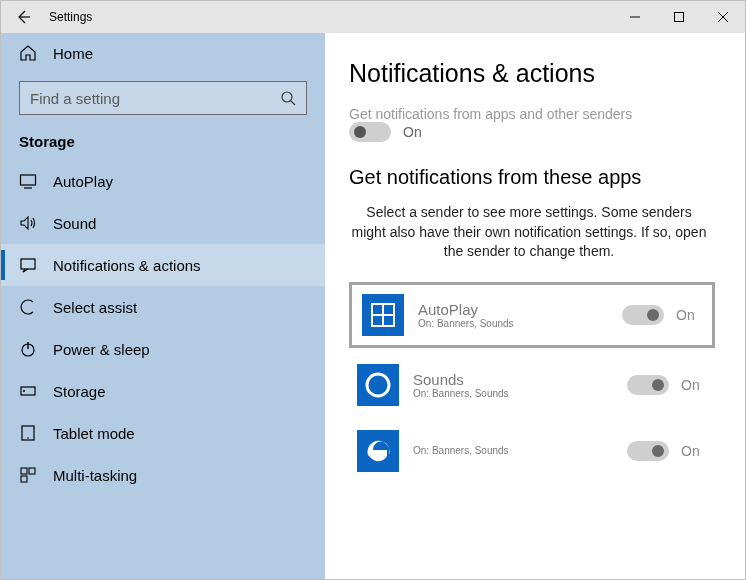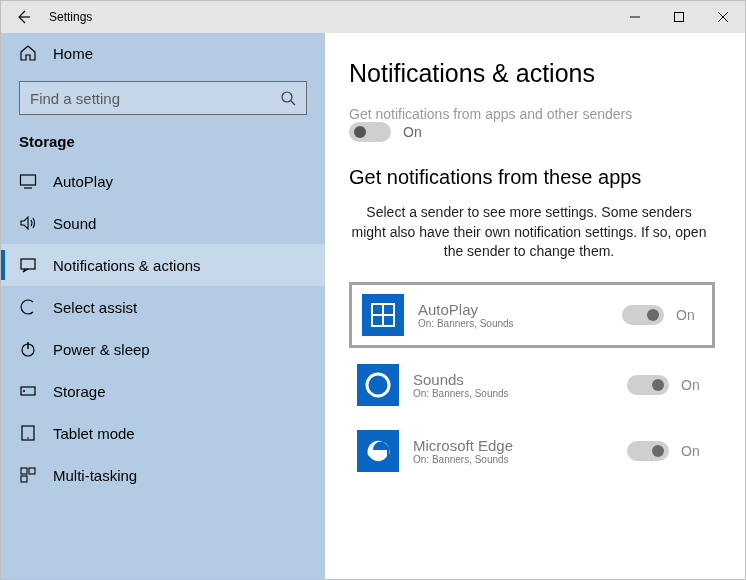--- a/index.html
+++ b/index.html
@@ -233,21 +233,20 @@
       </div>
 
       <div class="app-row">
         <div class="app-icon">
           <svg width="42" height="42" viewBox="0 0 42 42">
               <rect width="42" height="42" fill="#0a66c2"></rect>
               <path d="M11 25 A11 11 0 1 1 32 25 L32 19 A8 8 0 0 0 16 20 L30 20 L30 26 A10 10 0 0 1 14 28" fill="#fff"></path>
             </svg>
         </div>
         <div class="app-text">
-          <span class="app-name">Microsoft Edge</span>
           <span class="app-status">On: Banners, Sounds</span>
         </div>
         <div class="app-toggle-wrap">
           <div class="toggle on-gray">
               <div class="knob"></div>
             </div>
           <span class="app-toggle-label">On</span>
         </div>
       </div>
 

